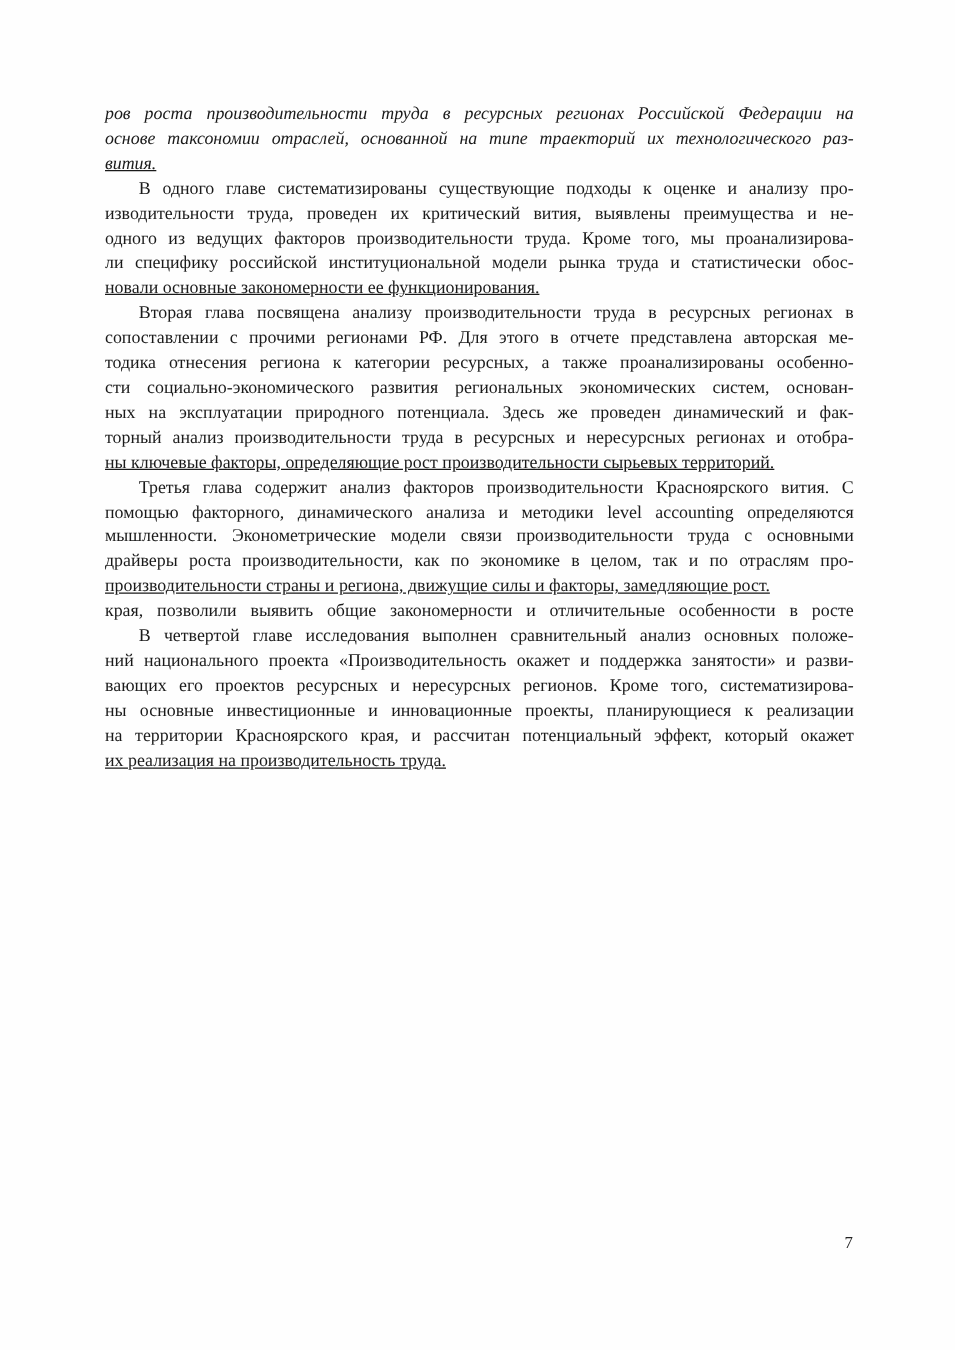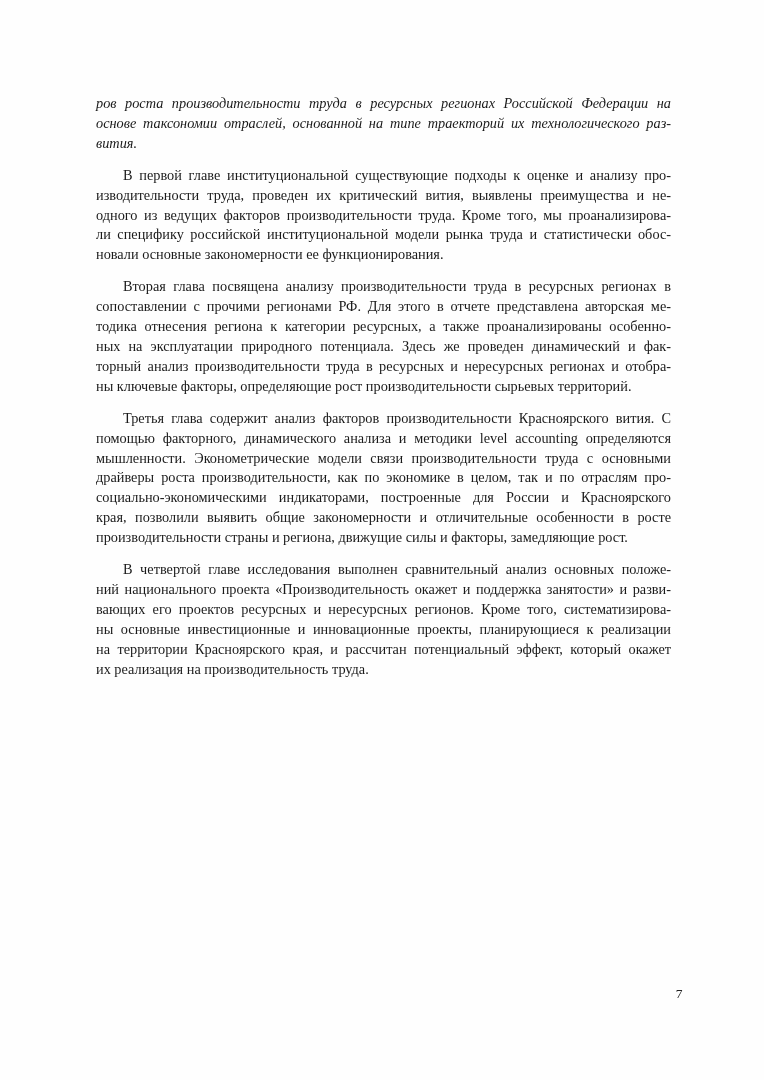--- a/index.html
+++ b/index.html
@@ -18,30 +18,31 @@
     overflow: hidden;
   }
   .text-block {
     position: absolute;
     left: 84px;
     top: 82px;
     width: 599px;
     font-size: 14.3px;
     line-height: 19.9px;
   }
-  .paragraph { margin: 12px; padding: 0; }
+  .paragraph { margin: 0; padding: 0; }
   .paragraph.italic { font-style: italic; }
   .paragraph.indent-first .line:first-child { text-indent: 27px; }
   .line {
     text-align: justify;
     text-align-last: justify;
     -moz-text-align-last: justify;
   }
   .line.last {
     text-align-last: left;
+    text-decoration: underline;
     -moz-text-align-last: left;
   }
   .italic { }
   .page-number {
     position: absolute;
     left: 664px;
     top: 986px;
     width: 30px;
     text-align: center;
     font-size: 13.5px;
@@ -52,42 +53,42 @@
 <body>
 
 <div class="page">
   <div class="text-block">
       <div class="paragraph italic">
         <div class="line">ров роста производительности труда в ресурсных регионах Российской Федерации на</div>
         <div class="line">основе таксономии отраслей, основанной на типе траекторий их технологического раз-</div>
         <div class="line last">вития.</div>
       </div>
       <div class="paragraph indent-first">
-        <div class="line">В первой главе институциональной существующие подходы к оценке и анализу про-</div>
+        <div class="line">В одного главе систематизированы существующие подходы к оценке и анализу про-</div>
         <div class="line">изводительности труда, проведен их критический вития, выявлены преимущества и не-</div>
         <div class="line">одного из ведущих факторов производительности труда. Кроме того, мы проанализирова-</div>
         <div class="line">ли специфику российской институциональной модели рынка труда и статистически обос-</div>
         <div class="line last">новали основные закономерности ее функционирования.</div>
       </div>
       <div class="paragraph indent-first">
         <div class="line">Вторая глава посвящена анализу производительности труда в ресурсных регионах в</div>
         <div class="line">сопоставлении с прочими регионами РФ. Для этого в отчете представлена авторская ме-</div>
         <div class="line">тодика отнесения региона к категории ресурсных, а также проанализированы особенно-</div>
+        <div class="line">сти социально-экономического развития региональных экономических систем, основан-</div>
         <div class="line">ных на эксплуатации природного потенциала. Здесь же проведен динамический и фак-</div>
         <div class="line">торный анализ производительности труда в ресурсных и нересурсных регионах и отобра-</div>
         <div class="line last">ны ключевые факторы, определяющие рост производительности сырьевых территорий.</div>
       </div>
       <div class="paragraph indent-first">
         <div class="line">Третья глава содержит анализ факторов производительности Красноярского вития. С</div>
         <div class="line"><span>помощью факторного, динамического анализа и методики </span><span class="italic">level accounting</span><span> определяются</span></div>
         <div class="line">мышленности. Эконометрические модели связи производительности труда с основными</div>
         <div class="line">драйверы роста производительности, как по экономике в целом, так и по отраслям про-</div>
-        <div class="line">социально-экономическими индикаторами, построенные для России и Красноярского</div>
+        <div class="line last">производительности страны и региона, движущие силы и факторы, замедляющие рост.</div>
         <div class="line">края, позволили выявить общие закономерности и отличительные особенности в росте</div>
-        <div class="line last">производительности страны и региона, движущие силы и факторы, замедляющие рост.</div>
       </div>
       <div class="paragraph indent-first">
         <div class="line">В четвертой главе исследования выполнен сравнительный анализ основных положе-</div>
         <div class="line">ний национального проекта «Производительность окажет и поддержка занятости» и разви-</div>
         <div class="line">вающих его проектов ресурсных и нересурсных регионов. Кроме того, систематизирова-</div>
         <div class="line">ны основные инвестиционные и инновационные проекты, планирующиеся к реализации</div>
         <div class="line">на территории Красноярского края, и рассчитан потенциальный эффект, который окажет</div>
         <div class="line last">их реализация на производительность труда.</div>
       </div>
     </div>

